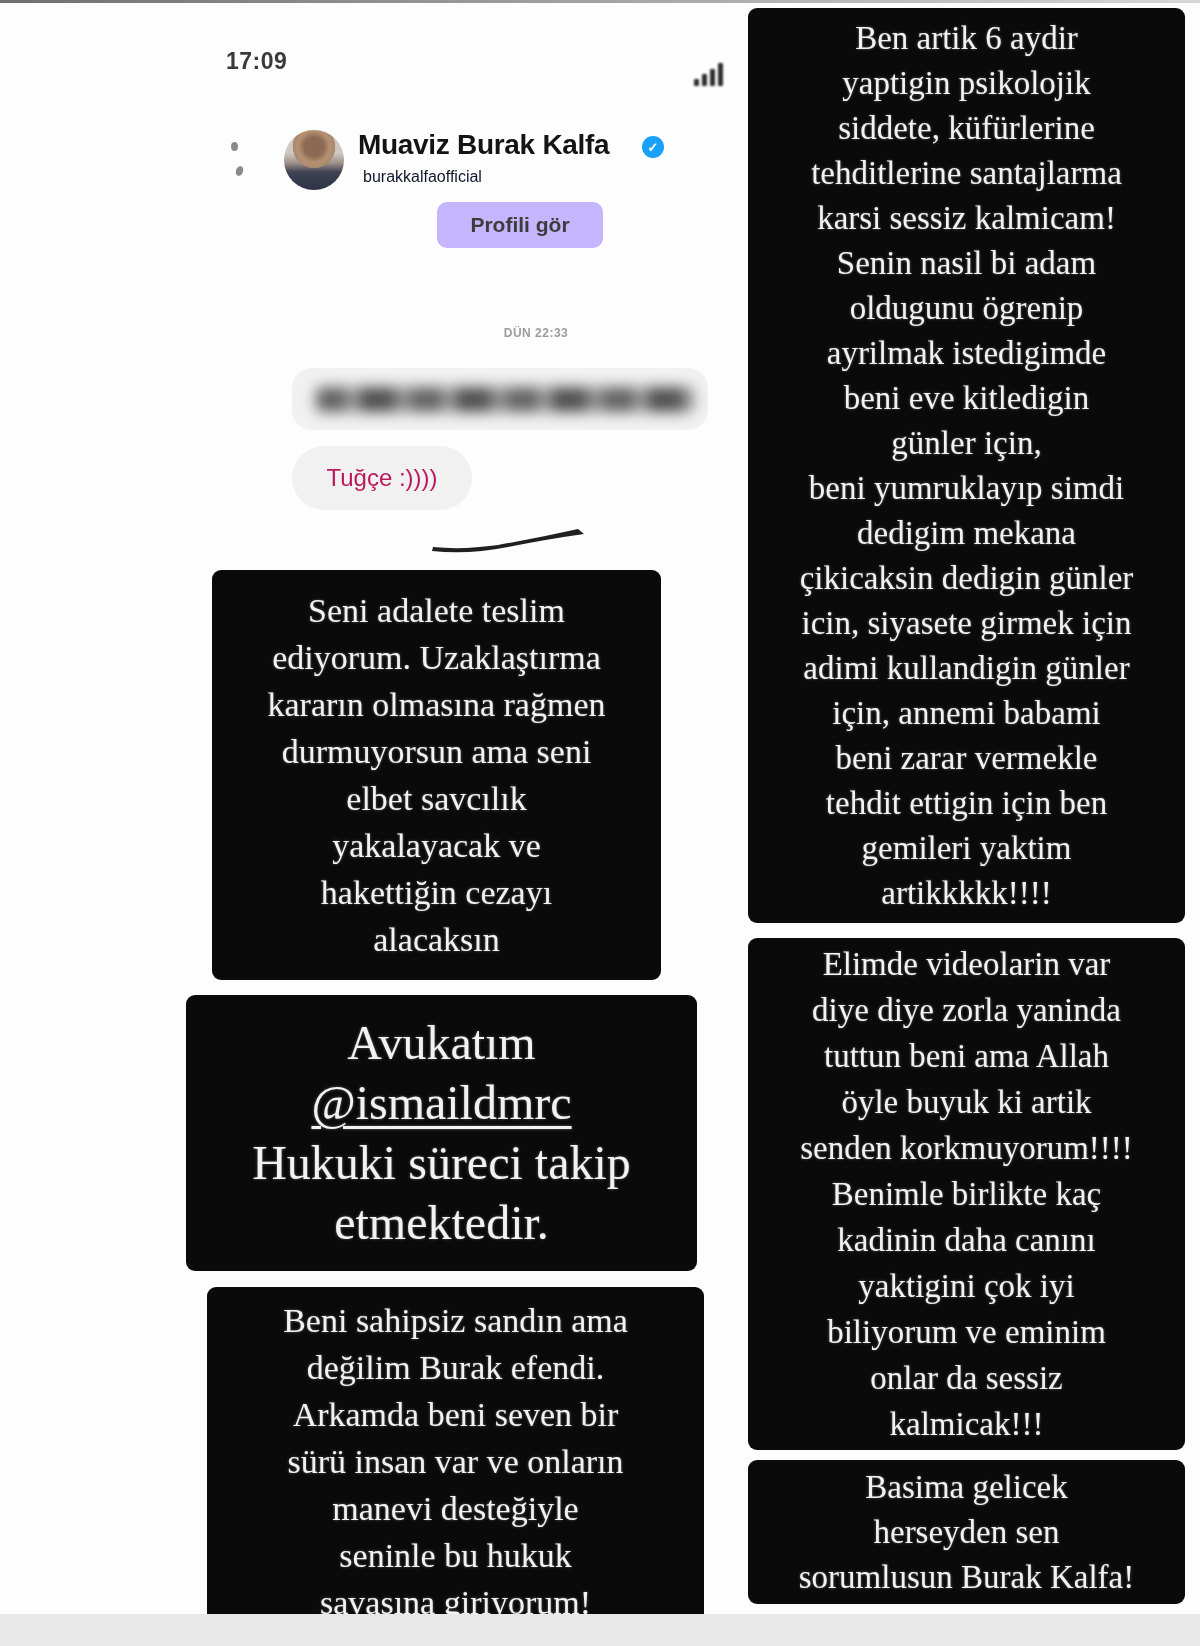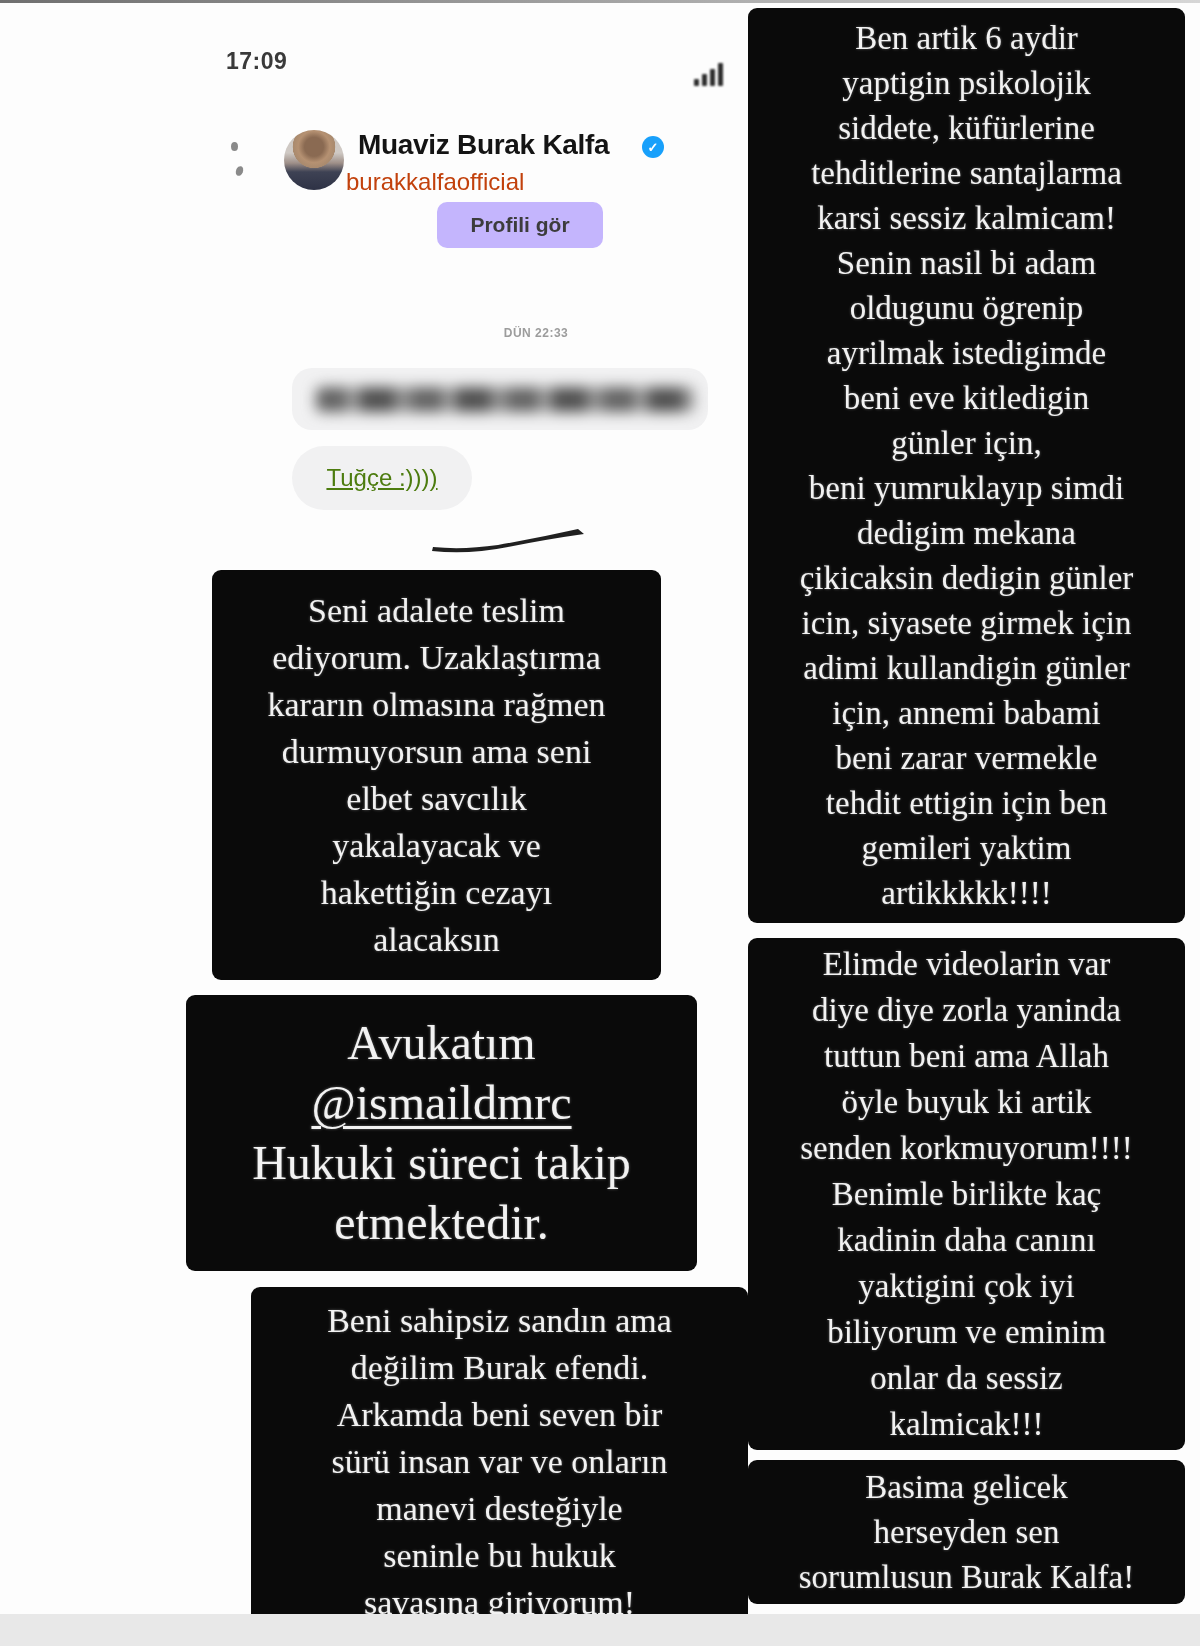--- a/index.html
+++ b/index.html
@@ -24,55 +24,55 @@
   .avatar{left:284px;top:130px;width:60px;height:60px;border-radius:50%;
     background:
       radial-gradient(circle at 50% 28%,#8a6a52 0 18%,#b59172 30%,#a98a6e 40%,rgba(0,0,0,0) 41%),
       radial-gradient(circle at 50% 18%,#4d3b30 0 26%,rgba(0,0,0,0) 27%),
       linear-gradient(180deg,#cfc9c4 0 38%,#9f9089 55%,#3e4254 70%,#2e3245 100%);
     filter:blur(.6px);}
   .dm-name{left:358px;top:129px;font-size:28px;font-weight:700;color:#141414;letter-spacing:-.3px;}
   .badge{left:642px;top:136px;width:22px;height:22px;border-radius:50%;
     background:#18a0fb;color:#fff;font-size:13px;font-weight:700;
     display:flex;align-items:center;justify-content:center;}
-  .dm-username{left:346px;top:168px;font-size:24px;color:#c2410c;filter:blur(.7px);}
+  .dm-username{left:363px;top:168px;font-size:16px;color:#0f172a;filter:blur(.7px);}
   .profile-btn{left:437px;top:202px;width:166px;height:46px;background:#c4b5fd;border-radius:10px;
     display:flex;align-items:center;justify-content:center;border:0;
     font-size:21px;font-weight:700;color:#3c3c3c;font-family:"Liberation Sans",sans-serif;filter:blur(.4px);}
   .dm-date{left:436px;top:326px;width:200px;text-align:center;font-size:12px;
     color:#9c9c9c;letter-spacing:.5px;font-weight:600;filter:blur(.5px);}
 
   .bubble{background:#f1f1f2;border-radius:20px;}
   .bubble-blur{left:292px;top:368px;width:416px;height:62px;overflow:hidden;}
   .bubble-blur .strip{position:absolute;left:24px;top:19px;right:14px;height:25px;border-radius:6px;
     background:repeating-linear-gradient(90deg,#636363 0 30px,#9c9c9c 30px 44px,#4f4f4f 44px 78px,#8d8d8d 78px 96px);
     filter:blur(7px);}
   .bubble-tugce{left:292px;top:446px;width:180px;height:64px;border-radius:32px;
     display:flex;align-items:center;justify-content:center;
-    font-size:24px;color:#4d7c0f;font-weight:500;filter:blur(.5px);text-decoration:underline;}
+    font-size:24px;color:#be185d;font-weight:500;filter:blur(.5px);}
 
   .scribble{left:428px;top:526px;width:164px;height:32px;}
 
   
   .signal{left:694px;top:58px;width:34px;height:28px;display:flex;align-items:flex-end;gap:3px;filter:blur(.8px);}
   .signal i{display:block;width:5px;background:#2e2e2e;border-radius:1px;}
   .s1{height:7px;}.s2{height:12px;}.s3{height:17px;}.s4{height:23px;}
 
   
   .story{background:#0a0a0a;color:#f2f2f2;font-family:"Liberation Serif",serif;
     text-align:center;white-space:pre-line;
     display:flex;align-items:center;justify-content:center;flex-direction:column;
     text-shadow:0 0 3px rgba(255,255,255,.35);filter:blur(.4px);border-radius:9px;}
   .story .txt{width:100%;}
 
   .story-l1{left:212px;top:570px;width:449px;height:410px;font-size:34px;line-height:47px;}
   .story-l2{left:186px;top:995px;width:511px;height:276px;font-size:48px;line-height:60px;}
   .story-l2 .mention{text-decoration:underline;text-underline-offset:7px;text-decoration-thickness:3px;}
   .story-l3{left:207px;top:1287px;width:497px;height:359px;font-size:34px;line-height:47px;
-    justify-content:flex-start;padding-top:10px;box-sizing:border-box;margin-left:44px;}
+    justify-content:flex-start;padding-top:10px;box-sizing:border-box;}
   .story-r1{left:748px;top:8px;width:437px;height:915px;font-size:33px;line-height:45px;}
   .story-r2{left:748px;top:938px;width:437px;height:512px;font-size:33px;line-height:46px;}
   .story-r3{left:748px;top:1460px;width:437px;height:144px;font-size:33px;line-height:45px;}
 </style>
 </head>
 <body>
 
 <div id="canvas">
 
   <div class="abs top-edge"></div>

